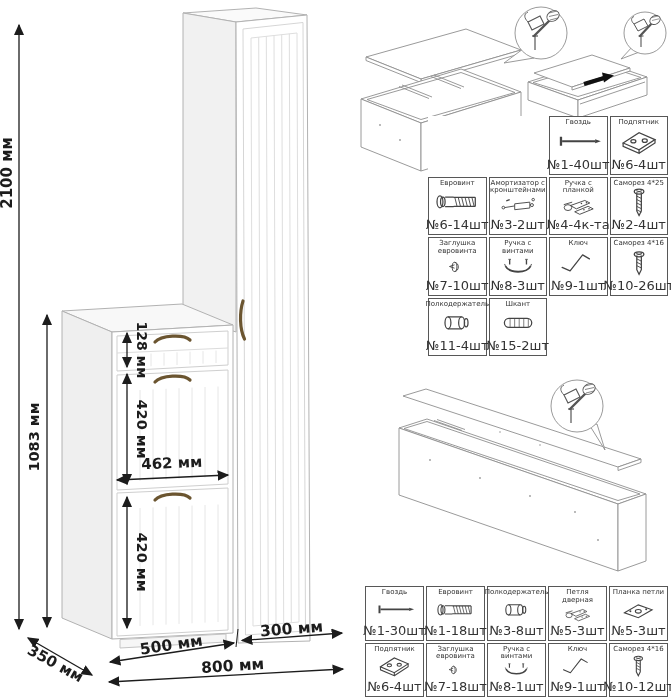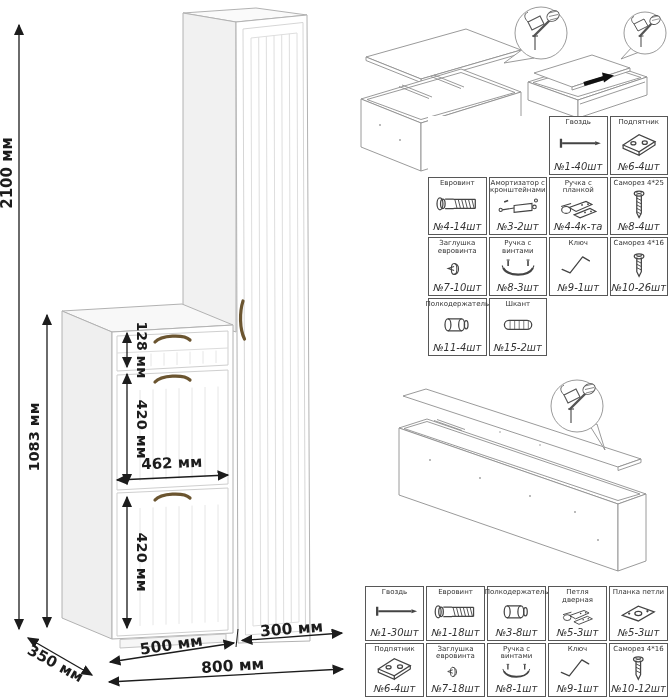--- a/index.html
+++ b/index.html
@@ -8,21 +8,21 @@
   #art{position:absolute;left:0;top:0;}
   .dim{font-family:"DejaVu Sans",sans-serif;font-weight:bold;fill:#1c1c1c;}
   .ptable{position:absolute;display:grid;gap:2px;background:#fff;}
   #ptop{left:428px;top:116px;width:240px;height:240px;
         grid-template-columns:repeat(4,1fr);grid-template-rows:repeat(4,1fr);}
   #pbot{left:365px;top:586px;width:303px;height:111px;
         grid-template-columns:repeat(5,1fr);grid-template-rows:repeat(2,1fr);}
   .pcell{border:1px solid #575757;background:#fff;display:flex;flex-direction:column;
          align-items:center;justify-content:space-between;padding:2px 1px;min-width:0;min-height:0;}
   .pcell .t{font-size:7px;line-height:1.12;text-align:center;color:#333;}
-  .pcell .c{font-size:10px;color:#333;white-space:nowrap;font-style:italic;}
+  .pcell .c{font-size:13px;color:#333;white-space:nowrap;}
   .pcell svg{flex:1 1 auto;width:92%;min-height:0;}
   .spacer{border:none;background:transparent;}
   .ico{stroke:#444;fill:none;stroke-width:1.1;}
 </style>
 </head>
 <body>
 
 <div id="stage">
 
 <svg id="art" width="671" height="700" viewBox="0 0 671 700">
@@ -378,42 +378,42 @@
           <use href="#i-glide"></use>
         </svg>
     <div class="c">№6-4шт</div>
   </div>
 
   <div class="pcell">
     <div class="t">Евровинт</div>
     <svg viewBox="0 0 44 26">
           <use href="#i-euroscrew"></use>
         </svg>
-    <div class="c">№4-14шт</div>
+    <div class="c">№6-14шт</div>
   </div>
   <div class="pcell">
     <div class="t">Амортизатор с кронштейнами</div>
     <svg viewBox="0 0 44 26">
           <use href="#i-gasstrut"></use>
         </svg>
     <div class="c">№3-2шт</div>
   </div>
   <div class="pcell">
     <div class="t">Ручка с планкой</div>
     <svg viewBox="0 0 44 26">
           <use href="#i-hinge"></use>
         </svg>
     <div class="c">№4-4к-та</div>
   </div>
   <div class="pcell">
     <div class="t">Саморез 4*25</div>
     <svg viewBox="0 0 44 26">
           <use href="#i-screw-long"></use>
         </svg>
-    <div class="c">№8-4шт</div>
+    <div class="c">№2-4шт</div>
   </div>
 
   <div class="pcell">
     <div class="t">Заглушка евровинта</div>
     <svg viewBox="0 0 44 26">
           <use href="#i-cap"></use>
         </svg>
     <div class="c">№7-10шт</div>
   </div>
   <div class="pcell">

